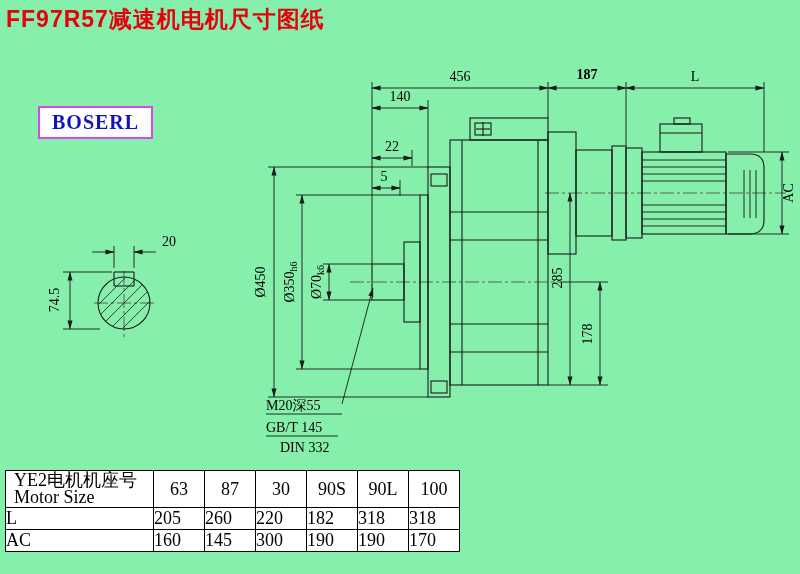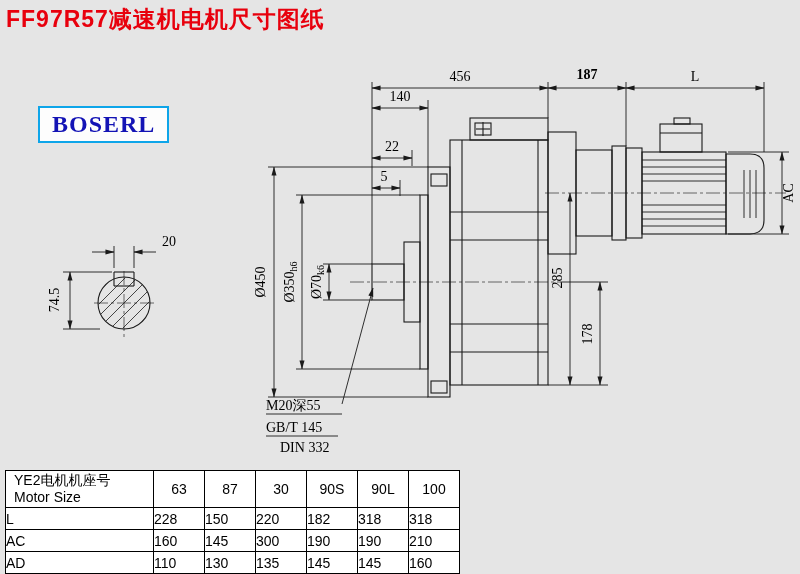--- a/index.html
+++ b/index.html
@@ -1,29 +1,29 @@
 <!DOCTYPE html>
 <html><head>
 <meta charset="utf-8">
 <style>
   html,body{margin:0;padding:0;background:#fff;}
-  #stage{position:relative;width:800px;height:574px;background:#e5e5e5;overflow:hidden;
+  #stage{position:relative;width:800px;height:574px;background:#86efac;overflow:hidden;
          font-family:"Liberation Sans",sans-serif;}
   #page-title{position:absolute;left:6px;top:4px;font-size:23px;font-weight:bold;
               color:#e8000d;letter-spacing:1px;}
-  #brand-logo{position:absolute;left:38px;top:106px;border:2px solid #0ea5e9;
-              padding:3px 12px;font-size:24px;font-weight:bold;color:#1313b5;
+  #brand-logo{position:absolute;left:38px;top:106px;border:2px solid #d946ef;
+              padding:3px 12px;font-size:20px;font-weight:bold;color:#1313b5;
               letter-spacing:1px;background:#fdfdfd;font-family:"Liberation Serif",serif;}
   svg text{fill:#000;font-family:"Liberation Serif",serif;font-size:14px;}
   .thin{stroke:#1a1a1a;stroke-width:1.1;fill:none;}
   .dim{stroke:#1a1a1a;stroke-width:0.9;fill:none;}
   .cl{stroke:#444;stroke-width:0.8;stroke-dasharray:14 3 3 3;fill:none;}
   .hatch line{stroke:#1a1a1a;stroke-width:0.8;}
   #size-table{position:absolute;left:5px;top:470px;border-collapse:collapse;
-              table-layout:fixed;font-size:14px;color:#000;}
+              table-layout:fixed;font-size:18px;color:#000;font-family:Liberation Serif, serif;}
   #size-table td,#size-table th{border:1px solid #000;
               font-weight:normal;padding:0;height:21px;background:#fff;}
   #size-table th.namecell{text-align:left;padding-left:8px;height:36px;line-height:17px;}
 </style>
 </head>
 <body>
 
 <div id="stage">
 
   <div id="page-title">FF97R57减速机电机尺寸图纸</div>
@@ -229,41 +229,32 @@
       </th>
       <th>63</th>
       <th>87</th>
       <th>30</th>
       <th>90S</th>
       <th>90L</th>
       <th>100</th>
     </tr>
     <tr>
       <td>L</td>
-      <td>228</td>
-      <td>150</td>
+      <td>205</td>
+      <td>260</td>
       <td>220</td>
       <td>182</td>
       <td>318</td>
       <td>318</td>
     </tr>
     <tr>
       <td>AC</td>
       <td>160</td>
       <td>145</td>
       <td>300</td>
       <td>190</td>
       <td>190</td>
-      <td>210</td>
-    </tr>
-    <tr>
-      <td>AD</td>
-      <td>110</td>
-      <td>130</td>
-      <td>135</td>
-      <td>145</td>
-      <td>145</td>
-      <td>160</td>
+      <td>170</td>
     </tr>
   </tbody>
     </table>
 
 </div>
 
 </body></html>

